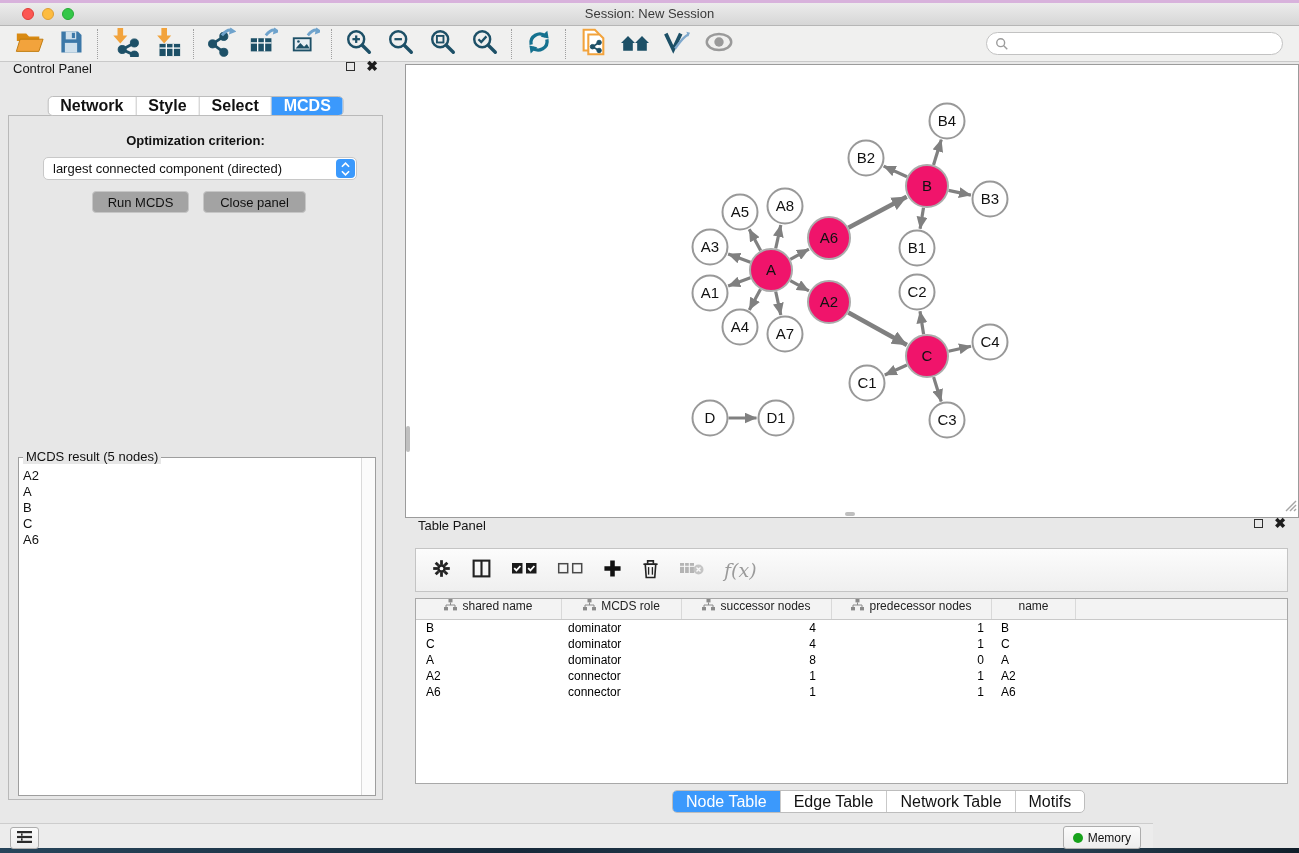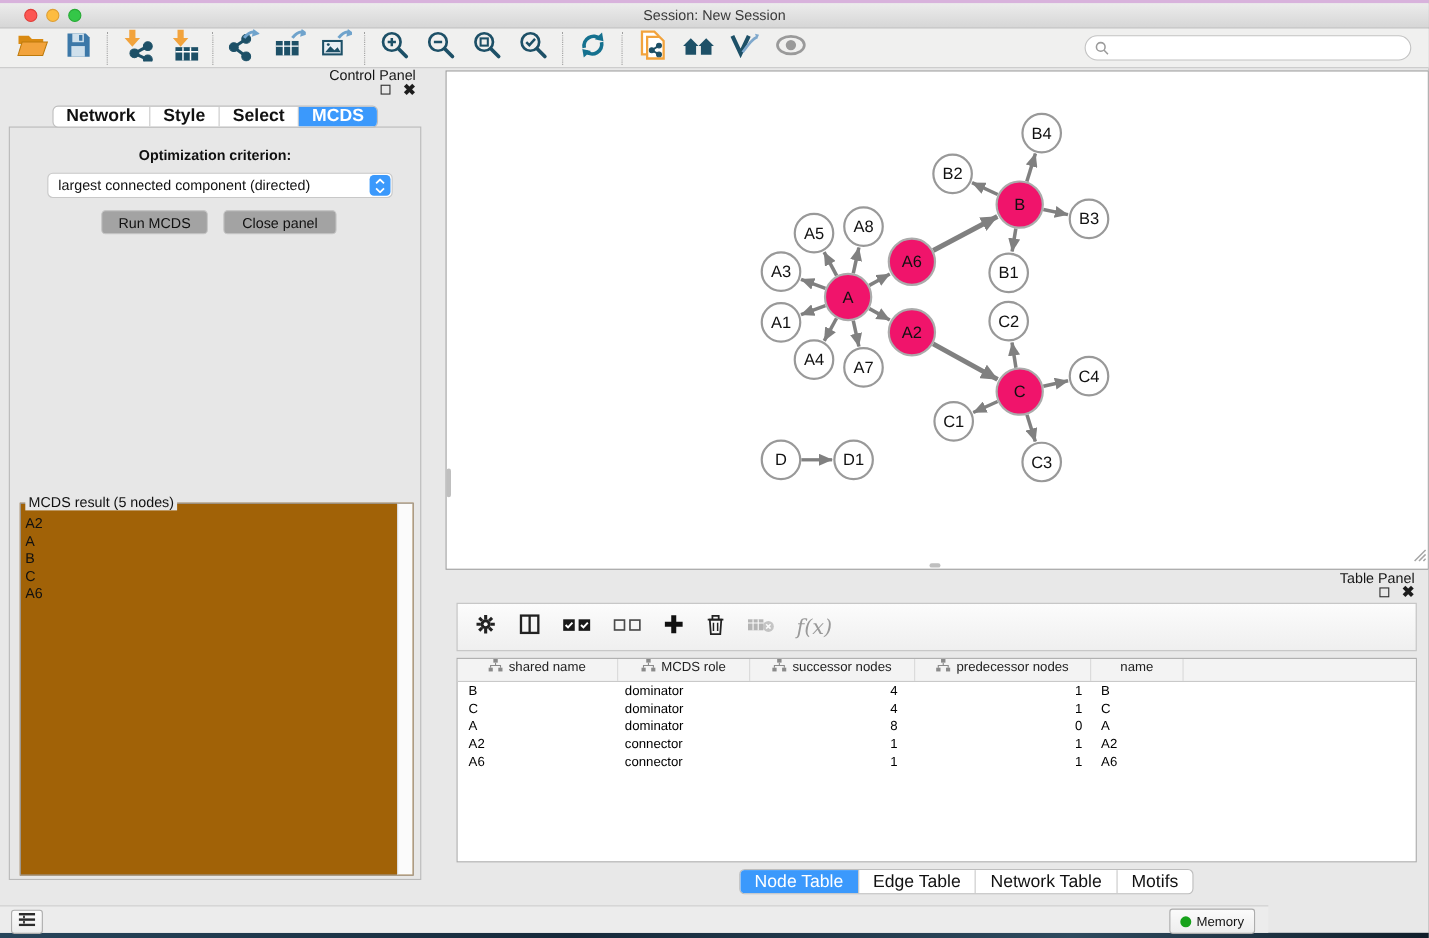--- a/index.html
+++ b/index.html
@@ -16,41 +16,41 @@
   .light.yellow{background:#FDBC40;border:1px solid #DE9F34;}
   .light.green{background:#34C748;border:1px solid #27AA35;}
   .wtitle{text-align:center;font-size:13px;color:#3A3A3A;line-height:22px;}
   
   .toolbar{position:absolute;top:26px;left:0;right:0;height:35px;background:#F0F0EF;border-bottom:1px solid #C9C9C9;display:flex;align-items:center;padding:0 8px;}
   .tbtn{width:42px;height:32px;display:flex;align-items:center;justify-content:center;flex:0 0 auto;}
   .tsep{width:1px;height:30px;border-left:1px dotted #9F9F9F;margin:0 5px;flex:0 0 auto;}
   .search{margin-left:auto;margin-right:8px;width:297px;height:23px;border:1px solid #C2C2C2;border-radius:12px;background:#fff;display:flex;align-items:center;padding:0 8px;box-sizing:border-box;}
   .search input{border:none;outline:none;flex:1;font-size:12px;font-family:inherit;background:transparent;}
   
-  .panel-header{display:flex;align-items:flex-end;padding:0 13px;font-size:13px;color:#151515;flex-direction:column;}
+  .panel-header{display:flex;align-items:flex-start;padding:0 13px;font-size:13px;color:#151515;}
   .panel-controls{margin-left:auto;display:flex;gap:11px;align-items:center;}
   .float-box{width:9px;height:9px;border:1.5px solid #2E2E2E;box-sizing:border-box;}
   .close-x{font-size:14px;font-weight:bold;color:#1C1C1C;line-height:10px;}
   
   .cp{position:absolute;left:0;top:61px;width:391px;height:762px;}
   .cp .panel-header{height:34px;}
   .tabgroup{display:flex;border:1px solid #BDBDBD;border-radius:5px;overflow:hidden;background:#fff;}
   .tab{padding:1px 12px;font-size:16px;font-weight:600;color:#111;border-right:1px solid #C9C9C9;line-height:16px;white-space:nowrap;}
   .tab:last-child{border-right:none;}
   .tab.selected{background:#3B99FC;color:#fff;}
   #cp-tabs{position:absolute;left:50%;transform:translateX(-50%);top:35px;z-index:2;}
   .cp-content{position:absolute;left:8px;right:8px;top:54px;bottom:23px;border:1px solid #B9B9B9;background:#E7E7E7;}
   .opt-label{margin-top:17px;text-align:center;font-size:13px;font-weight:600;color:#111;}
   .select{position:absolute;left:34px;top:41px;width:314px;height:23px;background:#fff;border:1px solid #C8C8C8;border-radius:5px;display:flex;align-items:center;box-sizing:border-box;}
   .select-value{flex:1;font-size:13px;color:#111;padding-left:9px;white-space:nowrap;overflow:hidden;}
   .select-stepper{width:19px;height:19px;background:#3B99FC;border-radius:4px;margin-right:1px;display:flex;flex-direction:column;align-items:center;justify-content:center;gap:2px;flex:0 0 auto;}
   .btn{position:absolute;height:22px;background:#a3a3a3;border:1px solid #C6C6C6;border-radius:4px;font-size:13px;color:#111;text-align:center;line-height:21px;box-sizing:border-box;}
   #run-btn{left:83px;top:75px;width:97px;}
   #close-btn{left:194px;top:75px;width:103px;}
-  .fieldset{position:absolute;left:9px;width:356px;top:341px;height:337px;border:1px solid #9E9E9E;background:#a16207;}
+  .fieldset{position:absolute;left:9px;width:356px;top:341px;height:337px;border:1px solid #9E9E9E;background:#ffffff;}
   .legend{position:absolute;top:-9px;left:4px;background:#E7E7E7;padding:0 3px;font-size:13px;color:#111;}
   #mcds-list{position:absolute;left:4px;right:15px;top:10px;bottom:3px;font-size:13px;color:#111;overflow:hidden;}
   .mcds-item{height:16px;line-height:16px;}
   .fs-scroll{position:absolute;top:0;right:0;bottom:0;width:13px;border-left:1px solid #DADADA;background:#FBFBFB;}
   
   .nw{position:absolute;left:405px;top:64px;width:894px;height:454px;background:#fff;border:1px solid #9B9B9B;box-sizing:border-box;}
   .nw-titlebar{position:relative;height:23px;background:linear-gradient(#EDEDED,#D8D8D8);border-bottom:1px solid #B3B3B3;}
   .nw-lights{position:absolute;left:10px;top:5px;display:flex;gap:7px;}
   .nw-title{text-align:center;font-size:13px;line-height:23px;color:#333;}
   .nw-canvas{position:absolute;left:0;right:0;top:24px;bottom:0;}

